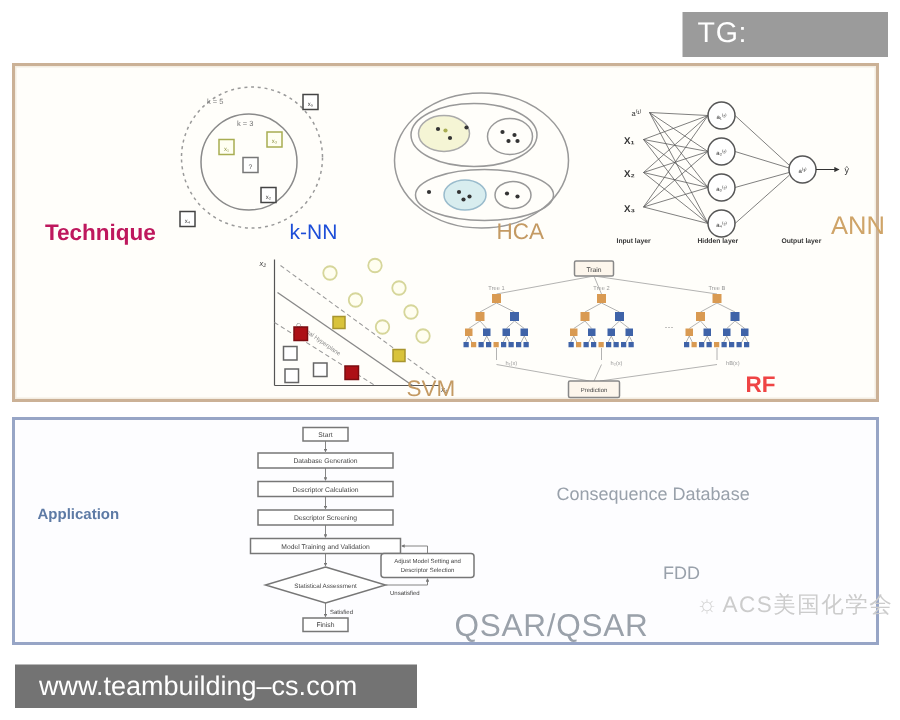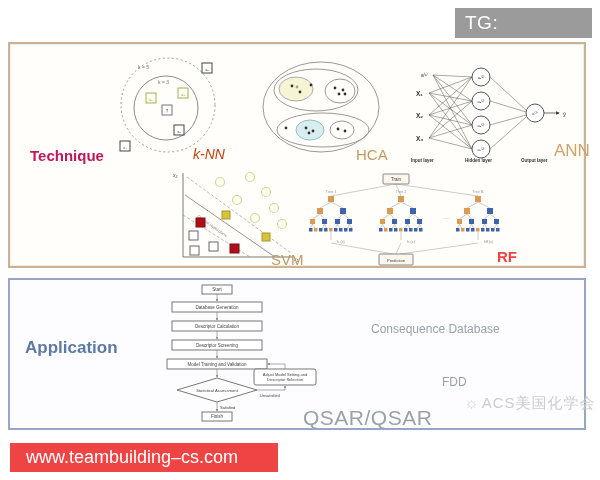--- a/index.html
+++ b/index.html
@@ -12,40 +12,40 @@
     color:#fff;font-size:19px;line-height:30px;padding-left:10px;box-sizing:border-box;
     letter-spacing:.5px;}
 
   
   .technique-box{left:8px;top:42px;width:578px;height:226px;
     border:2px solid #cbb196;background:#fffefa;box-sizing:border-box;
     box-shadow:inset 0 0 0 1px rgba(235,225,210,.6);}
   .technique-label{left:30px;top:147px;font-size:15px;font-weight:bold;color:#be185d;}
 
   .diagram-label{font-size:15px;color:#c49a63;}
-  .knn-label{left:193px;top:146px;font-size:14px;color:#c2410c;font-style:italic;}
-  .hca-label{left:356px;top:146px;}
+  .knn-label{left:193px;top:146px;font-size:14px;color:#1d4ed8;}
+  .hca-label{left:331px;top:146px;}
   .ann-label{left:528px;top:141px;font-size:17px;color:#cfa468;margin-left:26px;}
   .svm-label{left:271px;top:251px;}
   .rf-label{left:497px;top:248px;color:#ef4444;font-weight:bold;}
 
   
   .application-box{left:8px;top:278px;width:578px;height:152px;
     border:2px solid #97a5c6;background:#fdfdff;box-sizing:border-box;}
-  .application-label{left:25px;top:338px;font-size:17px;font-weight:bold;color:#5d7aa5;}
+  .application-label{left:25px;top:338px;font-size:10px;font-weight:bold;color:#5d7aa5;}
 
   .qspr-label{left:303px;top:406px;font-size:21px;color:#9aa1aa;letter-spacing:.5px;}
   .consequence-label{left:371px;top:322px;font-size:12px;color:#99a1ab;}
   .fdd-label{left:410px;top:375px;font-size:12px;color:#99a1ab;margin-left:32px;}
 
   .acs-watermark{left:464px;top:394px;font-size:15px;color:#cccccc;letter-spacing:1px;}
   .acs-watermark .logo{font-size:16px;margin-right:2px;color:#d2d2d2;}
 
   
-  .url-bar{left:10px;top:443px;width:268px;height:29px;background:#ef4444;
+  .url-bar{left:10px;top:443px;width:268px;height:29px;background:#737373;
     color:#ffffff;font-size:18px;line-height:29px;padding-left:16px;box-sizing:border-box;}
 
   svg{position:absolute;overflow:visible;}
   svg text{font-family:"Liberation Sans", sans-serif;}
 </style>
 </head>
 <body>
 
 <div class="abs tg-badge">TG: MYYJJPP</div>
 

